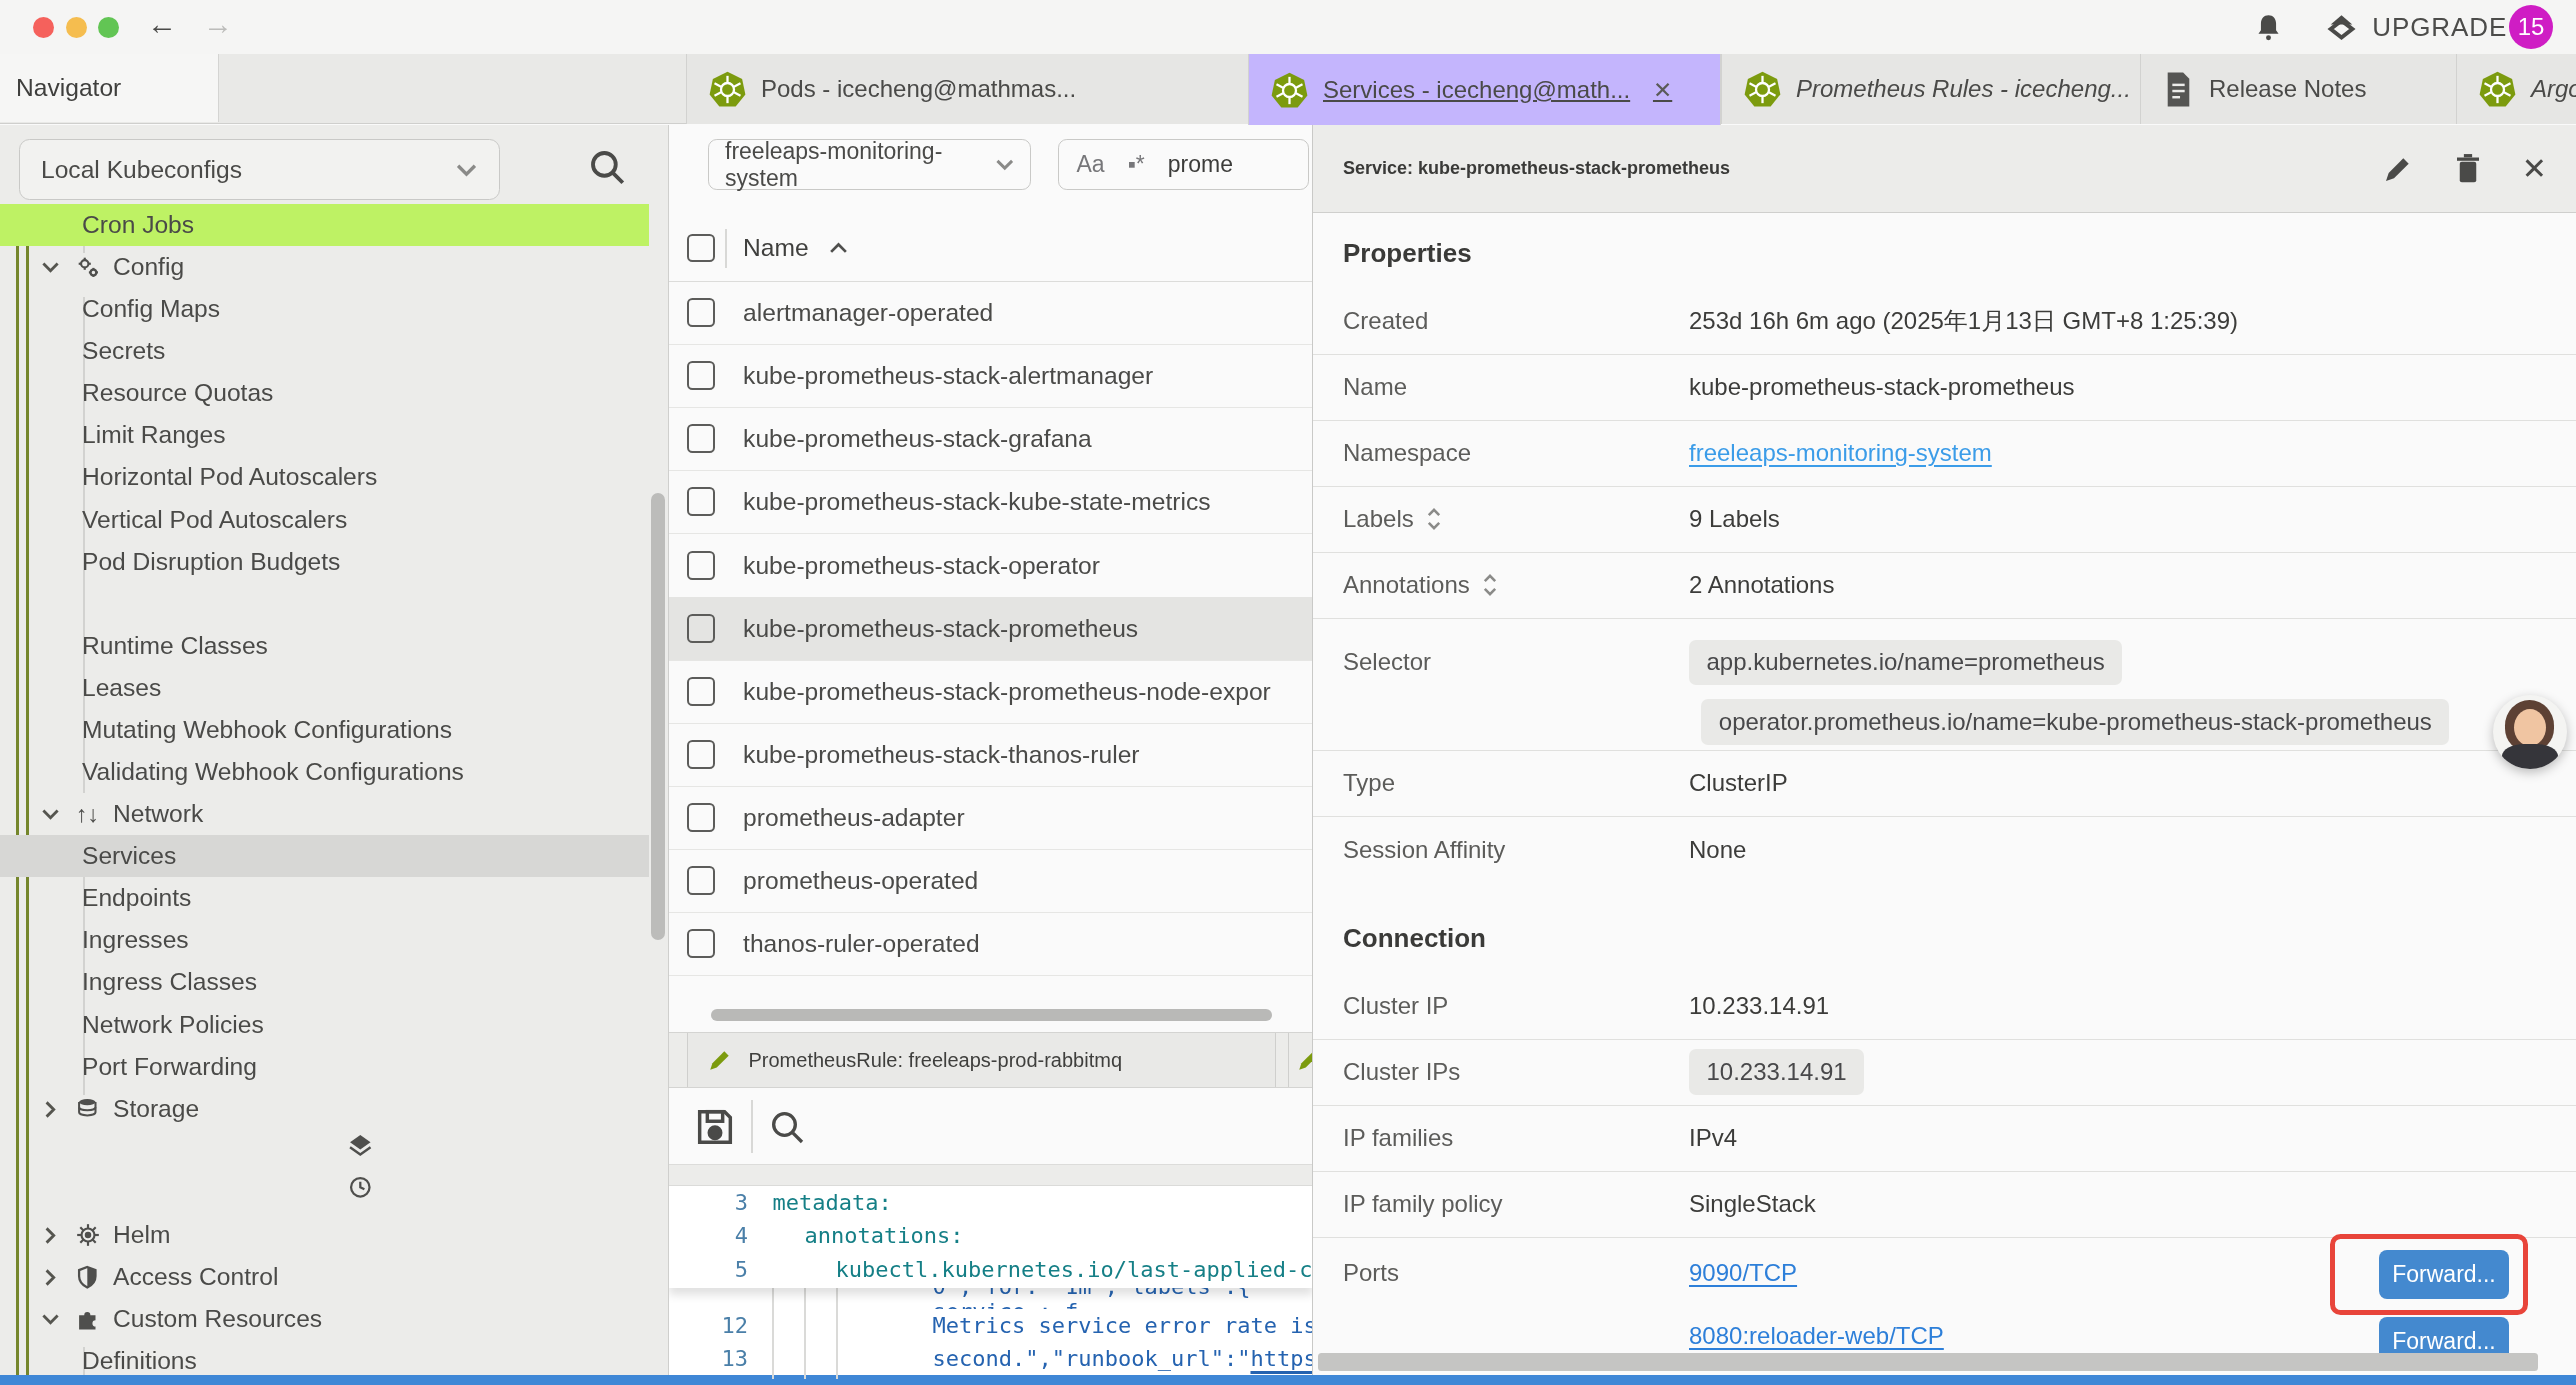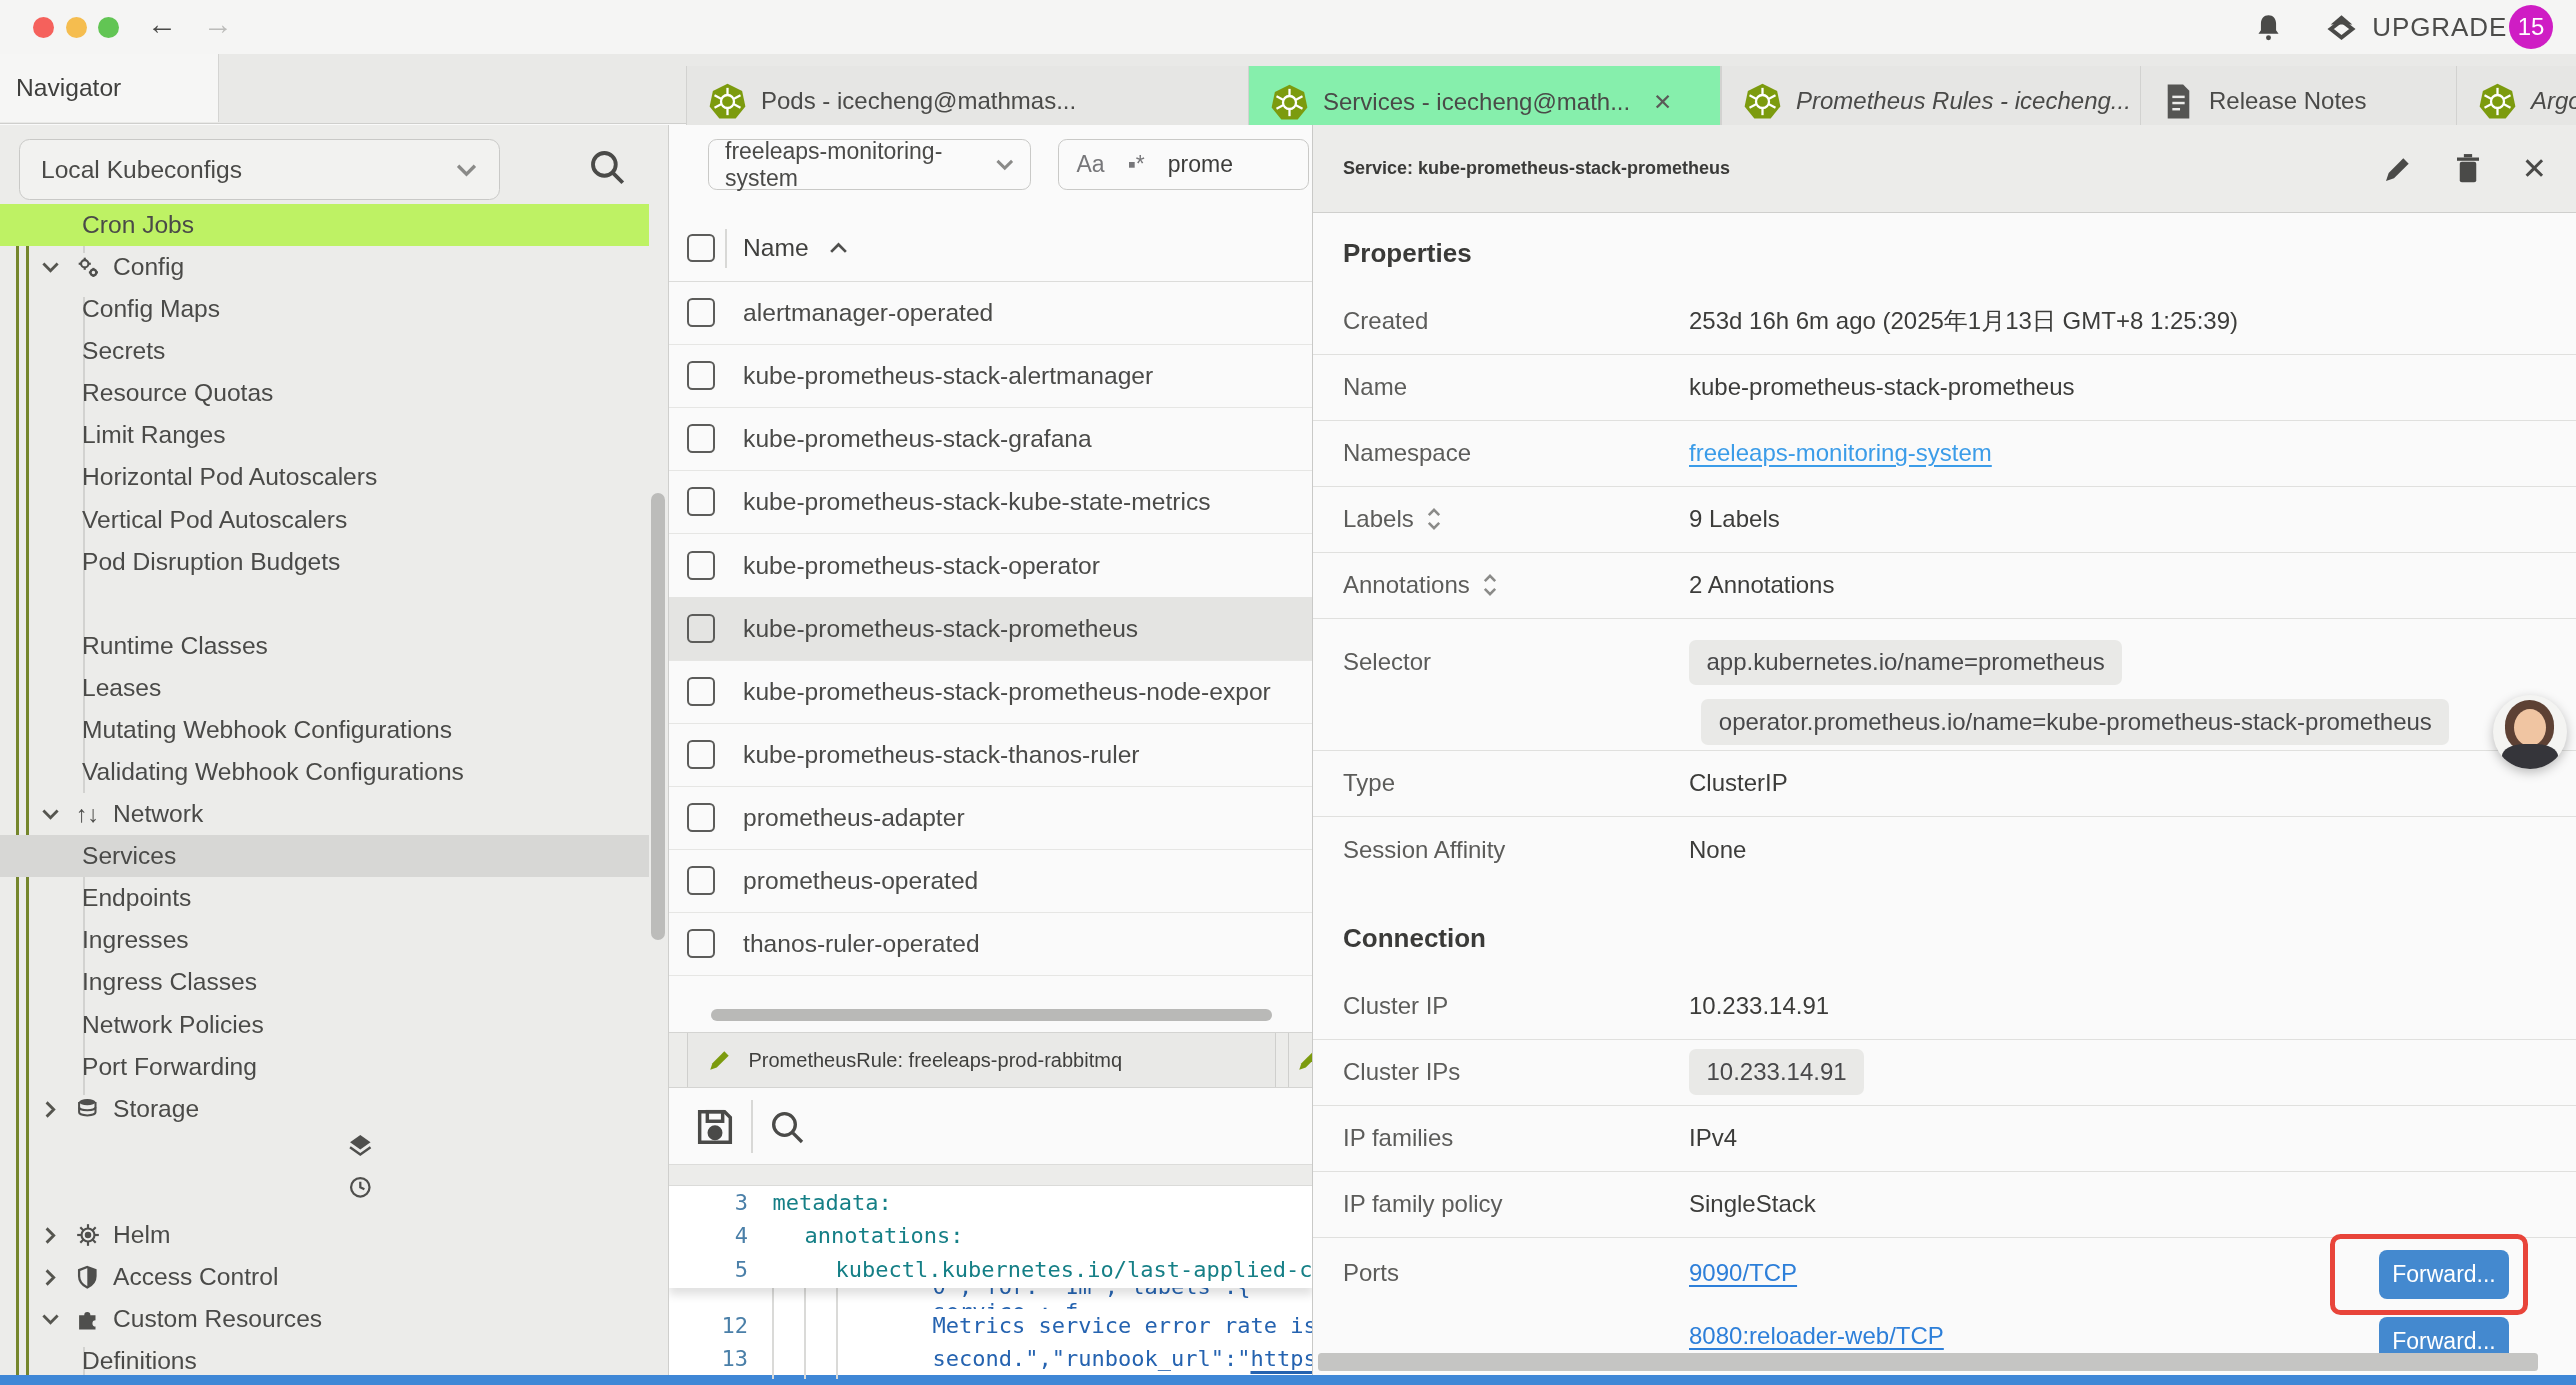--- a/index.html
+++ b/index.html
@@ -18,23 +18,23 @@
   .bell{position:absolute;left:2252px;top:10.5px;}
   .upgrade{position:absolute;left:2323px;top:8.8px;display:flex;align-items:center;gap:12.3px;color:#4a4a48;}
   .upgrade .lbl{font-size:26px;letter-spacing:0.9px;color:#4c4c4a;}
   .badge{position:absolute;left:2509px;top:5.3px;width:44px;height:44px;border-radius:50%;background:#cf1dc4;
          color:#fff;font-size:24px;display:flex;align-items:center;justify-content:center;}
 
   
   .tabstrip{position:absolute;left:0;top:54px;width:2576px;height:70px;background:#e9e9e7;border-bottom:1.8px solid #cfcfcd;box-sizing:border-box;}
   .navtab{position:absolute;left:0;top:0;width:219px;height:68px;background:#f6f6f5;border-right:1.8px solid #d4d4d2;
           display:flex;align-items:center;padding-left:16px;box-sizing:border-box;font-size:24.6px;color:#3f3f3d;}
-  .ktab{position:absolute;top:12px;height:70px;display:flex;align-items:center;gap:14px;padding:8px 21px;box-sizing:border-box;
+  .ktab{position:absolute;top:0;height:70px;display:flex;align-items:center;gap:14px;padding:8px 21px;box-sizing:border-box;
         background:#e6e6e4;border-left:1.8px solid #d2d2d0;font-size:24px;color:#4a4a48;white-space:nowrap;overflow:hidden;}
-  .ktab.active{background:#86efac;height:72px;border-right:1.8px solid #d2d2d0;}
+  .ktab.active{background:#c4b5fd;height:72px;border-right:1.8px solid #d2d2d0;text-decoration:underline;}
   .ktab .x{margin-left:8.8px;font-size:23px;color:#5a5a58;}
   .ktab.italic .tabtxt{font-style:italic;}
   .kicon{flex:0 0 auto;width:39px;height:39px;}
 
   
   .sidebar{position:absolute;left:0;top:125px;width:668px;height:1254px;background:#ececea;overflow:hidden;}
   .kubesel{position:absolute;left:19px;top:14px;width:481px;height:61px;border:1.8px solid #c9c9c7;border-radius:10.5px;
            background:#f2f2f0;display:flex;align-items:center;justify-content:space-between;padding:0 21px;box-sizing:border-box;
            font-size:24.6px;color:#4a4a48;}
   .sb-search{position:absolute;left:586px;top:21px;}

